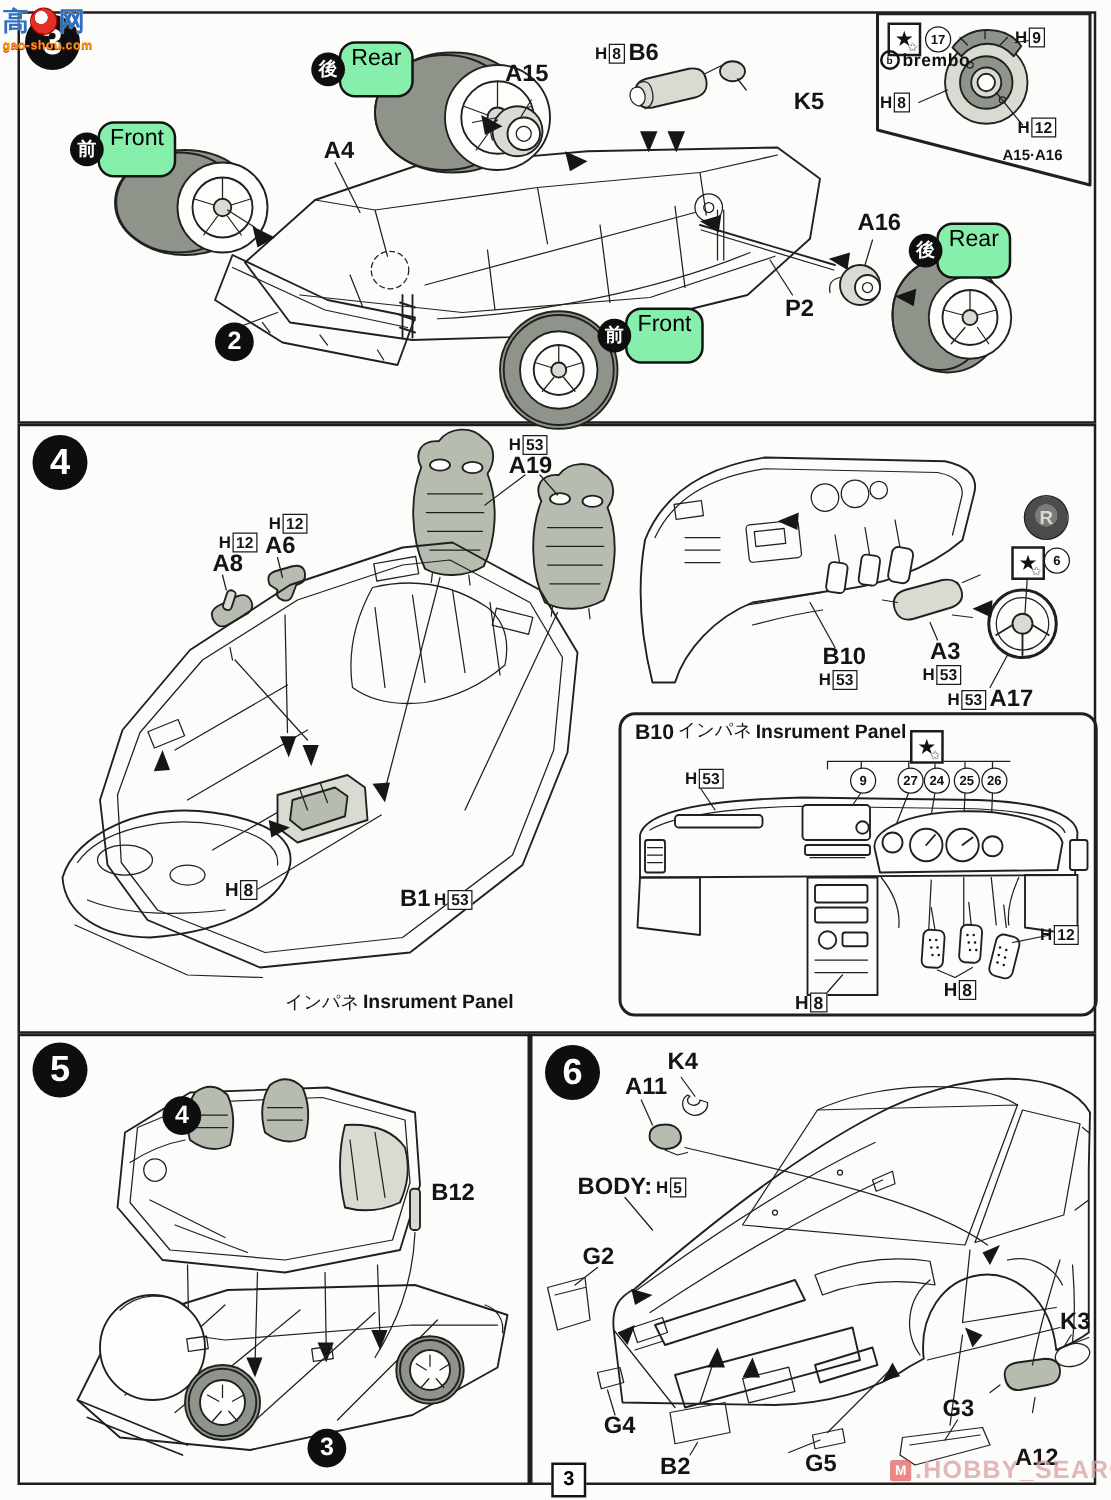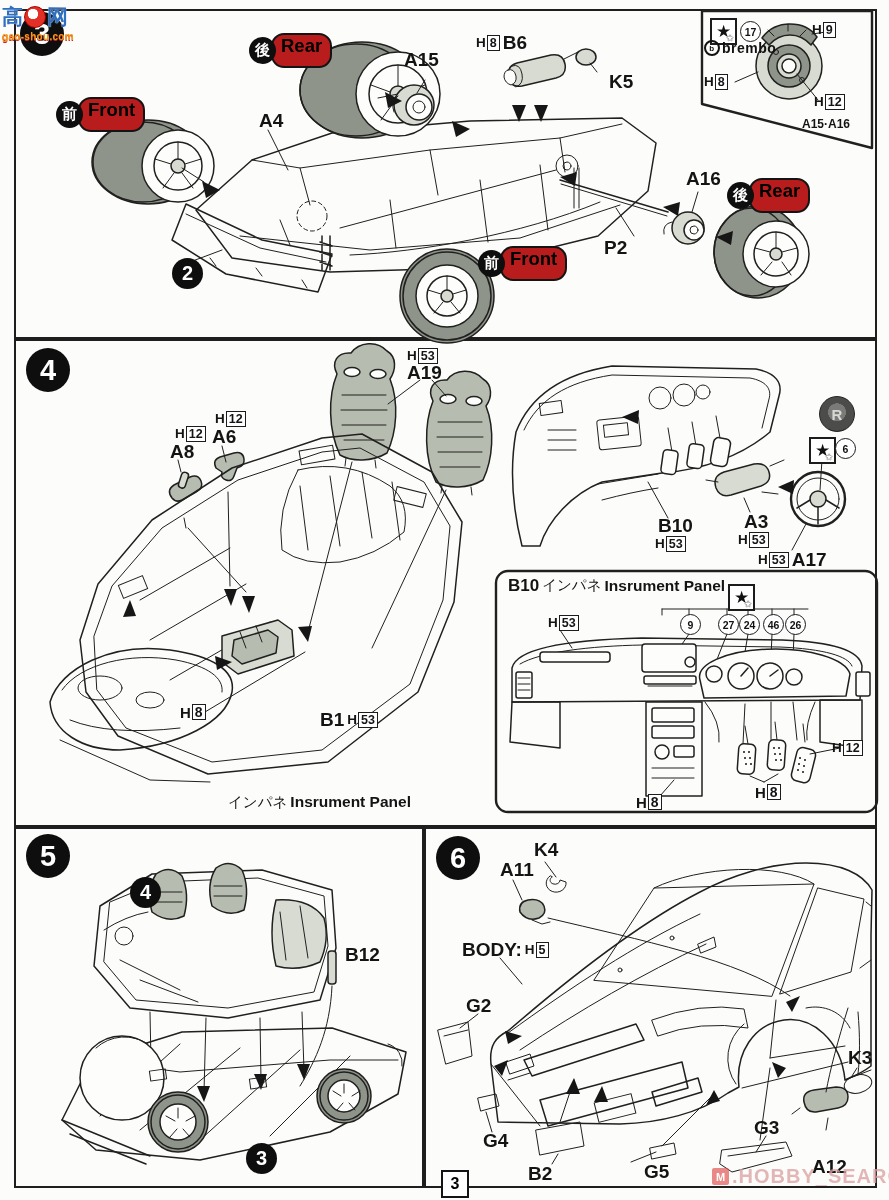--- a/index.html
+++ b/index.html
@@ -23,22 +23,22 @@
   .hb{display:inline-flex;align-items:center;gap:1px;font-size:13.5px;font-weight:bold;}
   .hb .bx{border:1.7px solid #1c1c1c;background:#fff;padding:1px 2px;line-height:12px;
           display:inline-block;font-size:12.5px;}
   .stepnum{position:absolute;z-index:6;width:44px;height:44px;border-radius:50%;background:#0e0e0e;
        color:#fff;display:flex;align-items:center;justify-content:center;font-weight:bold;font-size:29px;}
   .refnum{position:absolute;z-index:6;width:31px;height:31px;border-radius:50%;background:#0e0e0e;
        color:#fff;display:flex;align-items:center;justify-content:center;font-weight:bold;font-size:20px;}
   .combo{position:absolute;z-index:5;display:flex;align-items:center;}
   .kbadge{width:27px;height:27px;border-radius:50%;background:#0e0e0e;color:#fff;display:flex;
        align-items:center;justify-content:center;font-size:15px;font-weight:bold;z-index:2;}
-  .pill{border:2.3px solid #141414;border-radius:13px;background:#b91c1c;font-weight:bold;font-size:18.5px;
-       padding:1px 8px 10px 8px;margin-left:-5px;line-height:20px;}
+  .pill{border:2.3px solid #141414;border-radius:13px;background:#86efac;font-weight:normal;font-size:18.5px;
+       padding:1px 8px 20px 8px;margin-left:-5px;line-height:20px;}
   .cn{position:absolute;z-index:5;width:19px;height:19px;border:1.6px solid #1c1c1c;border-radius:50%;
       background:#fff;display:flex;align-items:center;justify-content:center;
       font-size:10.5px;font-weight:bold;color:#111;}
   .starbox{position:absolute;z-index:5;width:23px;height:23px;border:2px solid #1c1c1c;background:#fff;
       display:flex;align-items:center;justify-content:center;}
   .starbox .s1{font-size:17px;color:#111;line-height:1;}
   .starbox .s2{position:absolute;right:1px;bottom:0px;font-size:9px;color:#fff;
       text-shadow:0 0 1px #111,0 0 1px #111;line-height:1;}
   .emblem{position:absolute;z-index:5;width:34px;height:34px;border-radius:50%;
       background:radial-gradient(circle at 50% 45%, #7a7a78 0 35%, #4c4c4a 36% 72%, #333 73% 100%);
@@ -491,24 +491,24 @@
   </div>
 
   <div class="lbl" style="left:404px;top:50px;">A15</div>
   <div class="lbl row" style="left:476px;top:33px;">
     <span class="hb">
         <span>H</span>
         <span class="bx">8</span>
       </span>
     <span>B6</span>
   </div>
-  <div class="lbl" style="left:609px;top:72px;">K5</div>
+  <div class="lbl" style="left:635px;top:72px;">K5</div>
   <div class="lbl" style="left:259px;top:111px;text-align:right;">A4</div>
   <div class="refnum" style="left:172px;top:258px;">2</div>
-  <div class="lbl" style="left:604px;top:238px;">P2</div>
+  <div class="lbl" style="left:628px;top:238px;">P2</div>
   <div class="lbl" style="left:686px;top:169px;">A16</div>
 
   <div class="starbox" style="left:710px;top:18px;">
     <span class="s1">★</span>
       <span class="s2">★</span>
   </div>
   <div class="cn" style="left:740px;top:21px;">17</div>
   <div class="lbl row" style="left:812px;top:22px;">
     <span class="hb">
         <span>H</span>
@@ -613,21 +613,21 @@
   </div>
   <div class="lbl row" style="left:548px;top:615px;">
     <span class="hb">
         <span>H</span>
         <span class="bx">53</span>
       </span>
   </div>
   <div class="cn" style="left:680px;top:614px;">9</div>
   <div class="cn" style="left:718px;top:614px;">27</div>
   <div class="cn" style="left:739px;top:614px;">24</div>
-  <div class="cn" style="left:763px;top:614px;">46</div>
+  <div class="cn" style="left:763px;top:614px;">25</div>
   <div class="cn" style="left:785px;top:614px;">26</div>
   <div class="lbl row" style="left:832px;top:740px;">
     <span class="hb">
         <span>H</span>
         <span class="bx">12</span>
       </span>
   </div>
   <div class="lbl row" style="left:755px;top:784px;">
     <span class="hb" style="font-size:15px;">
         <span>H</span>

